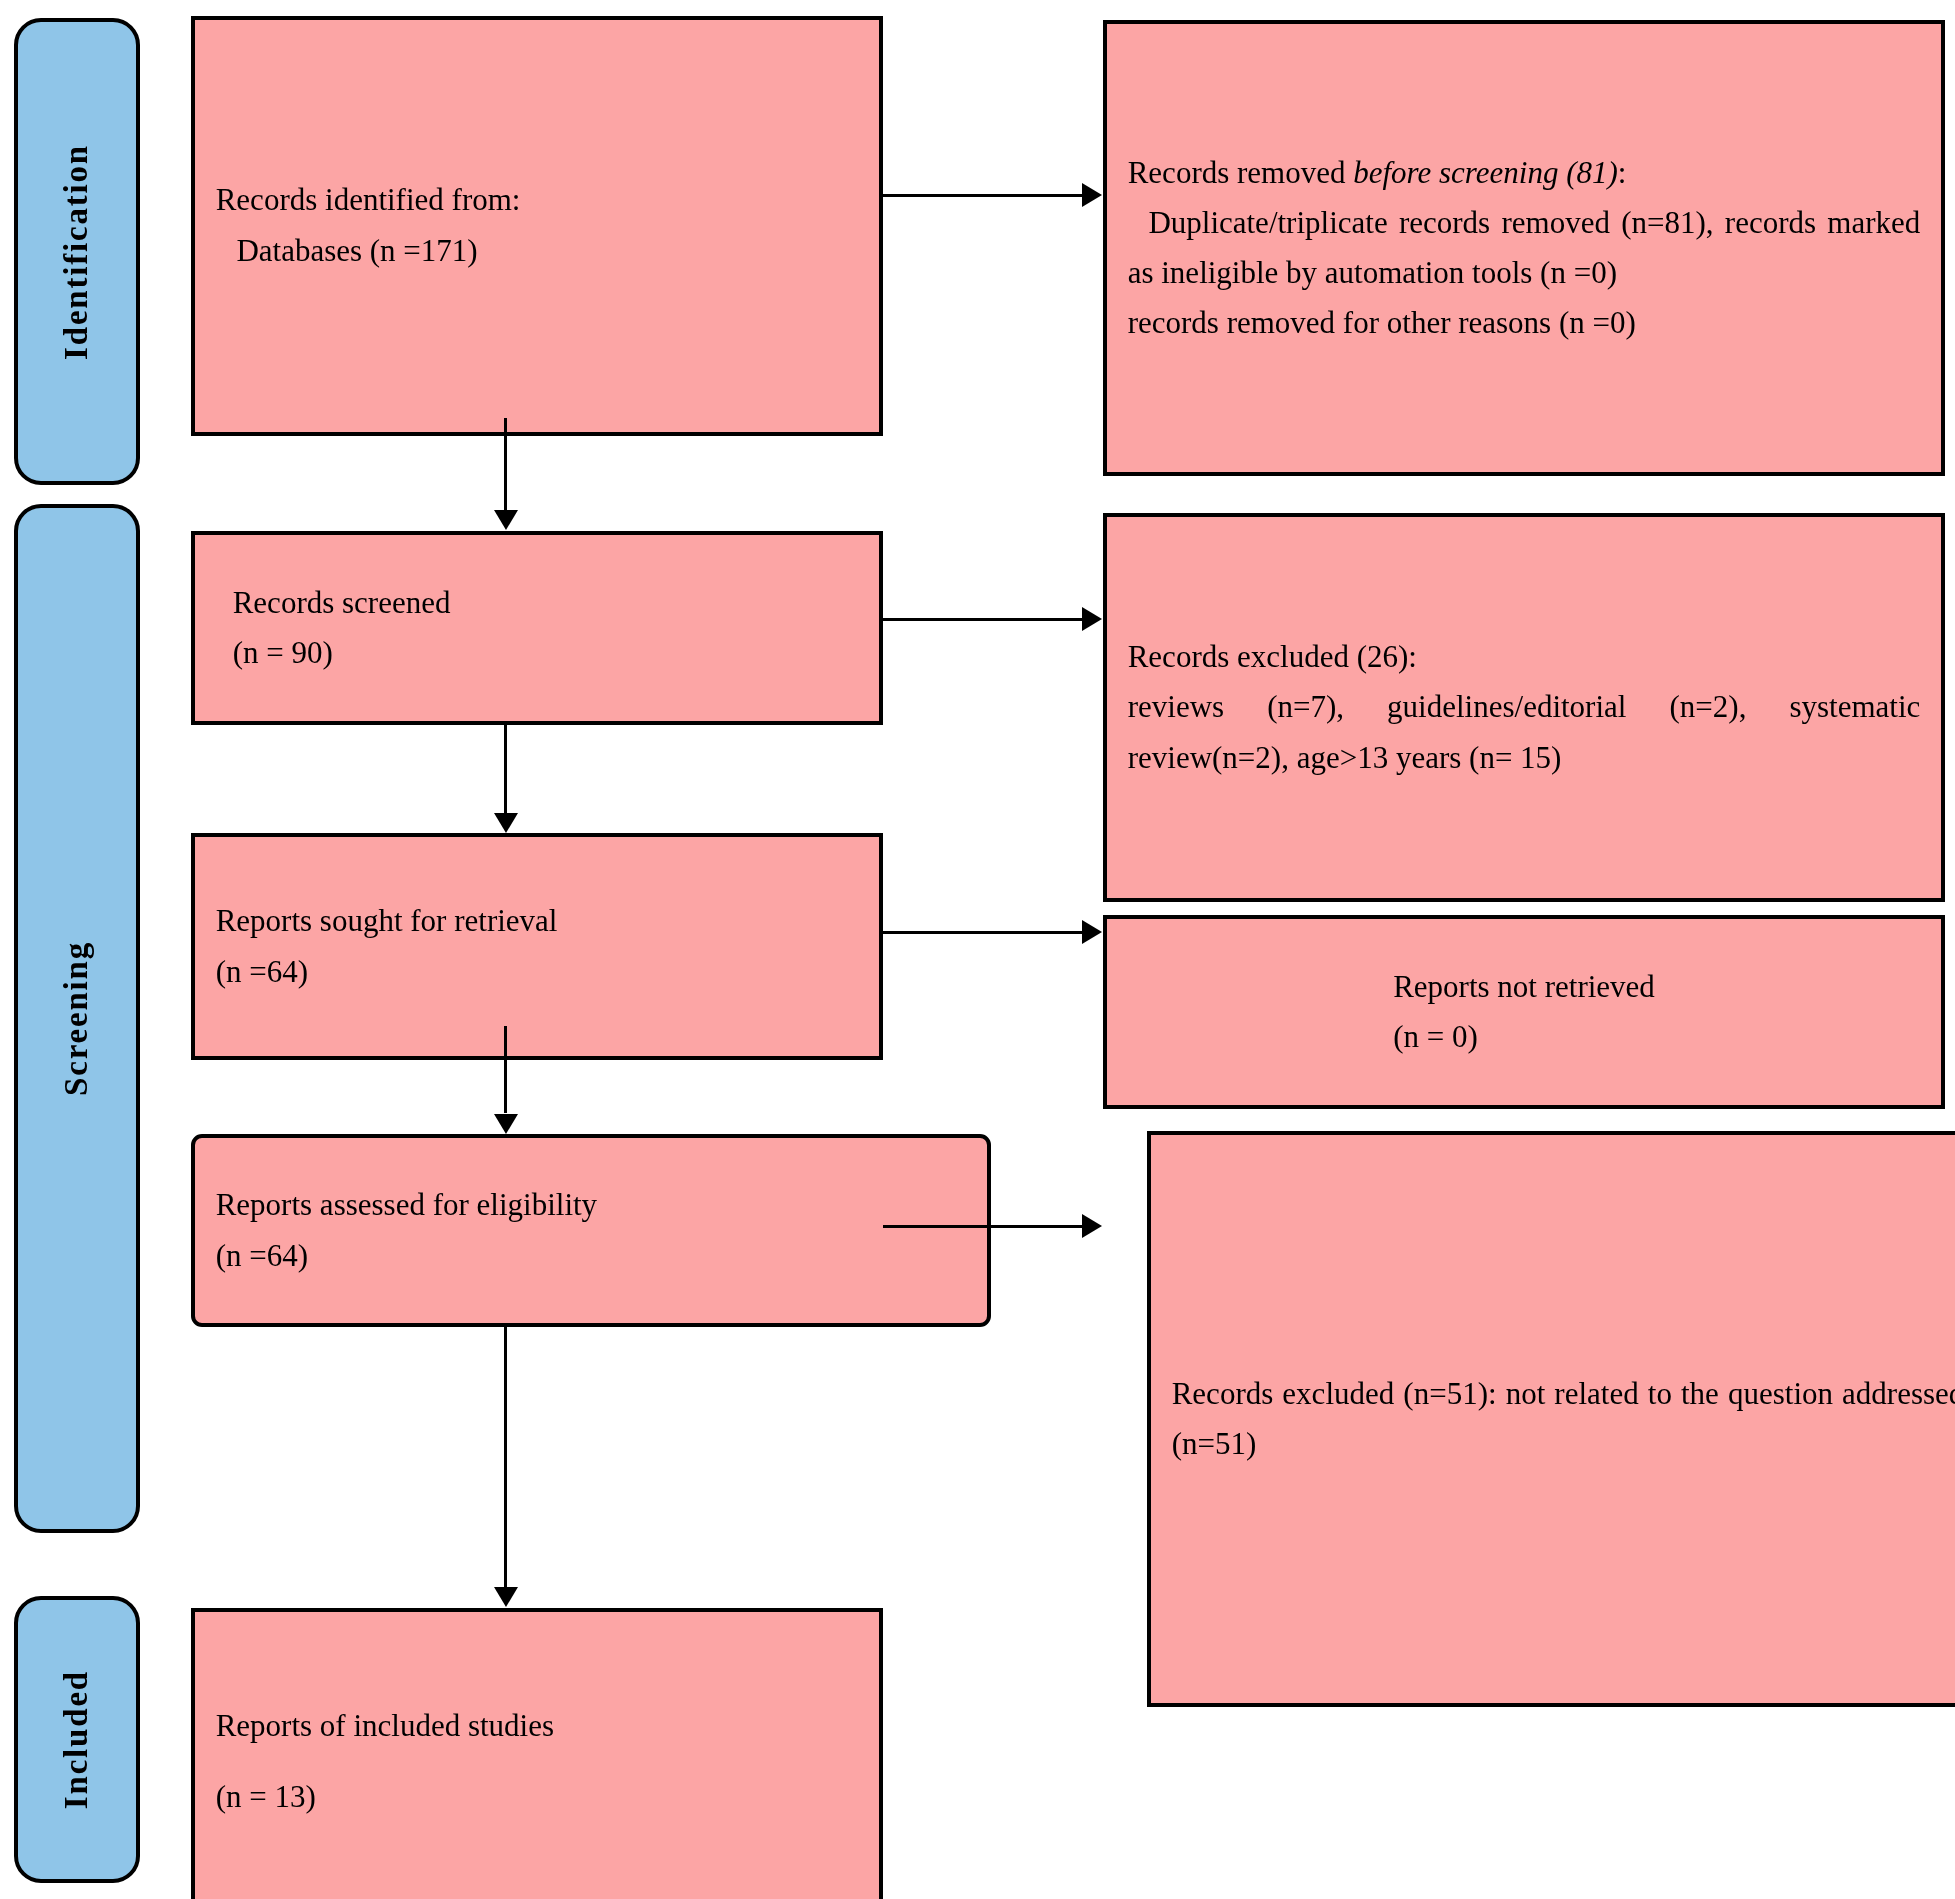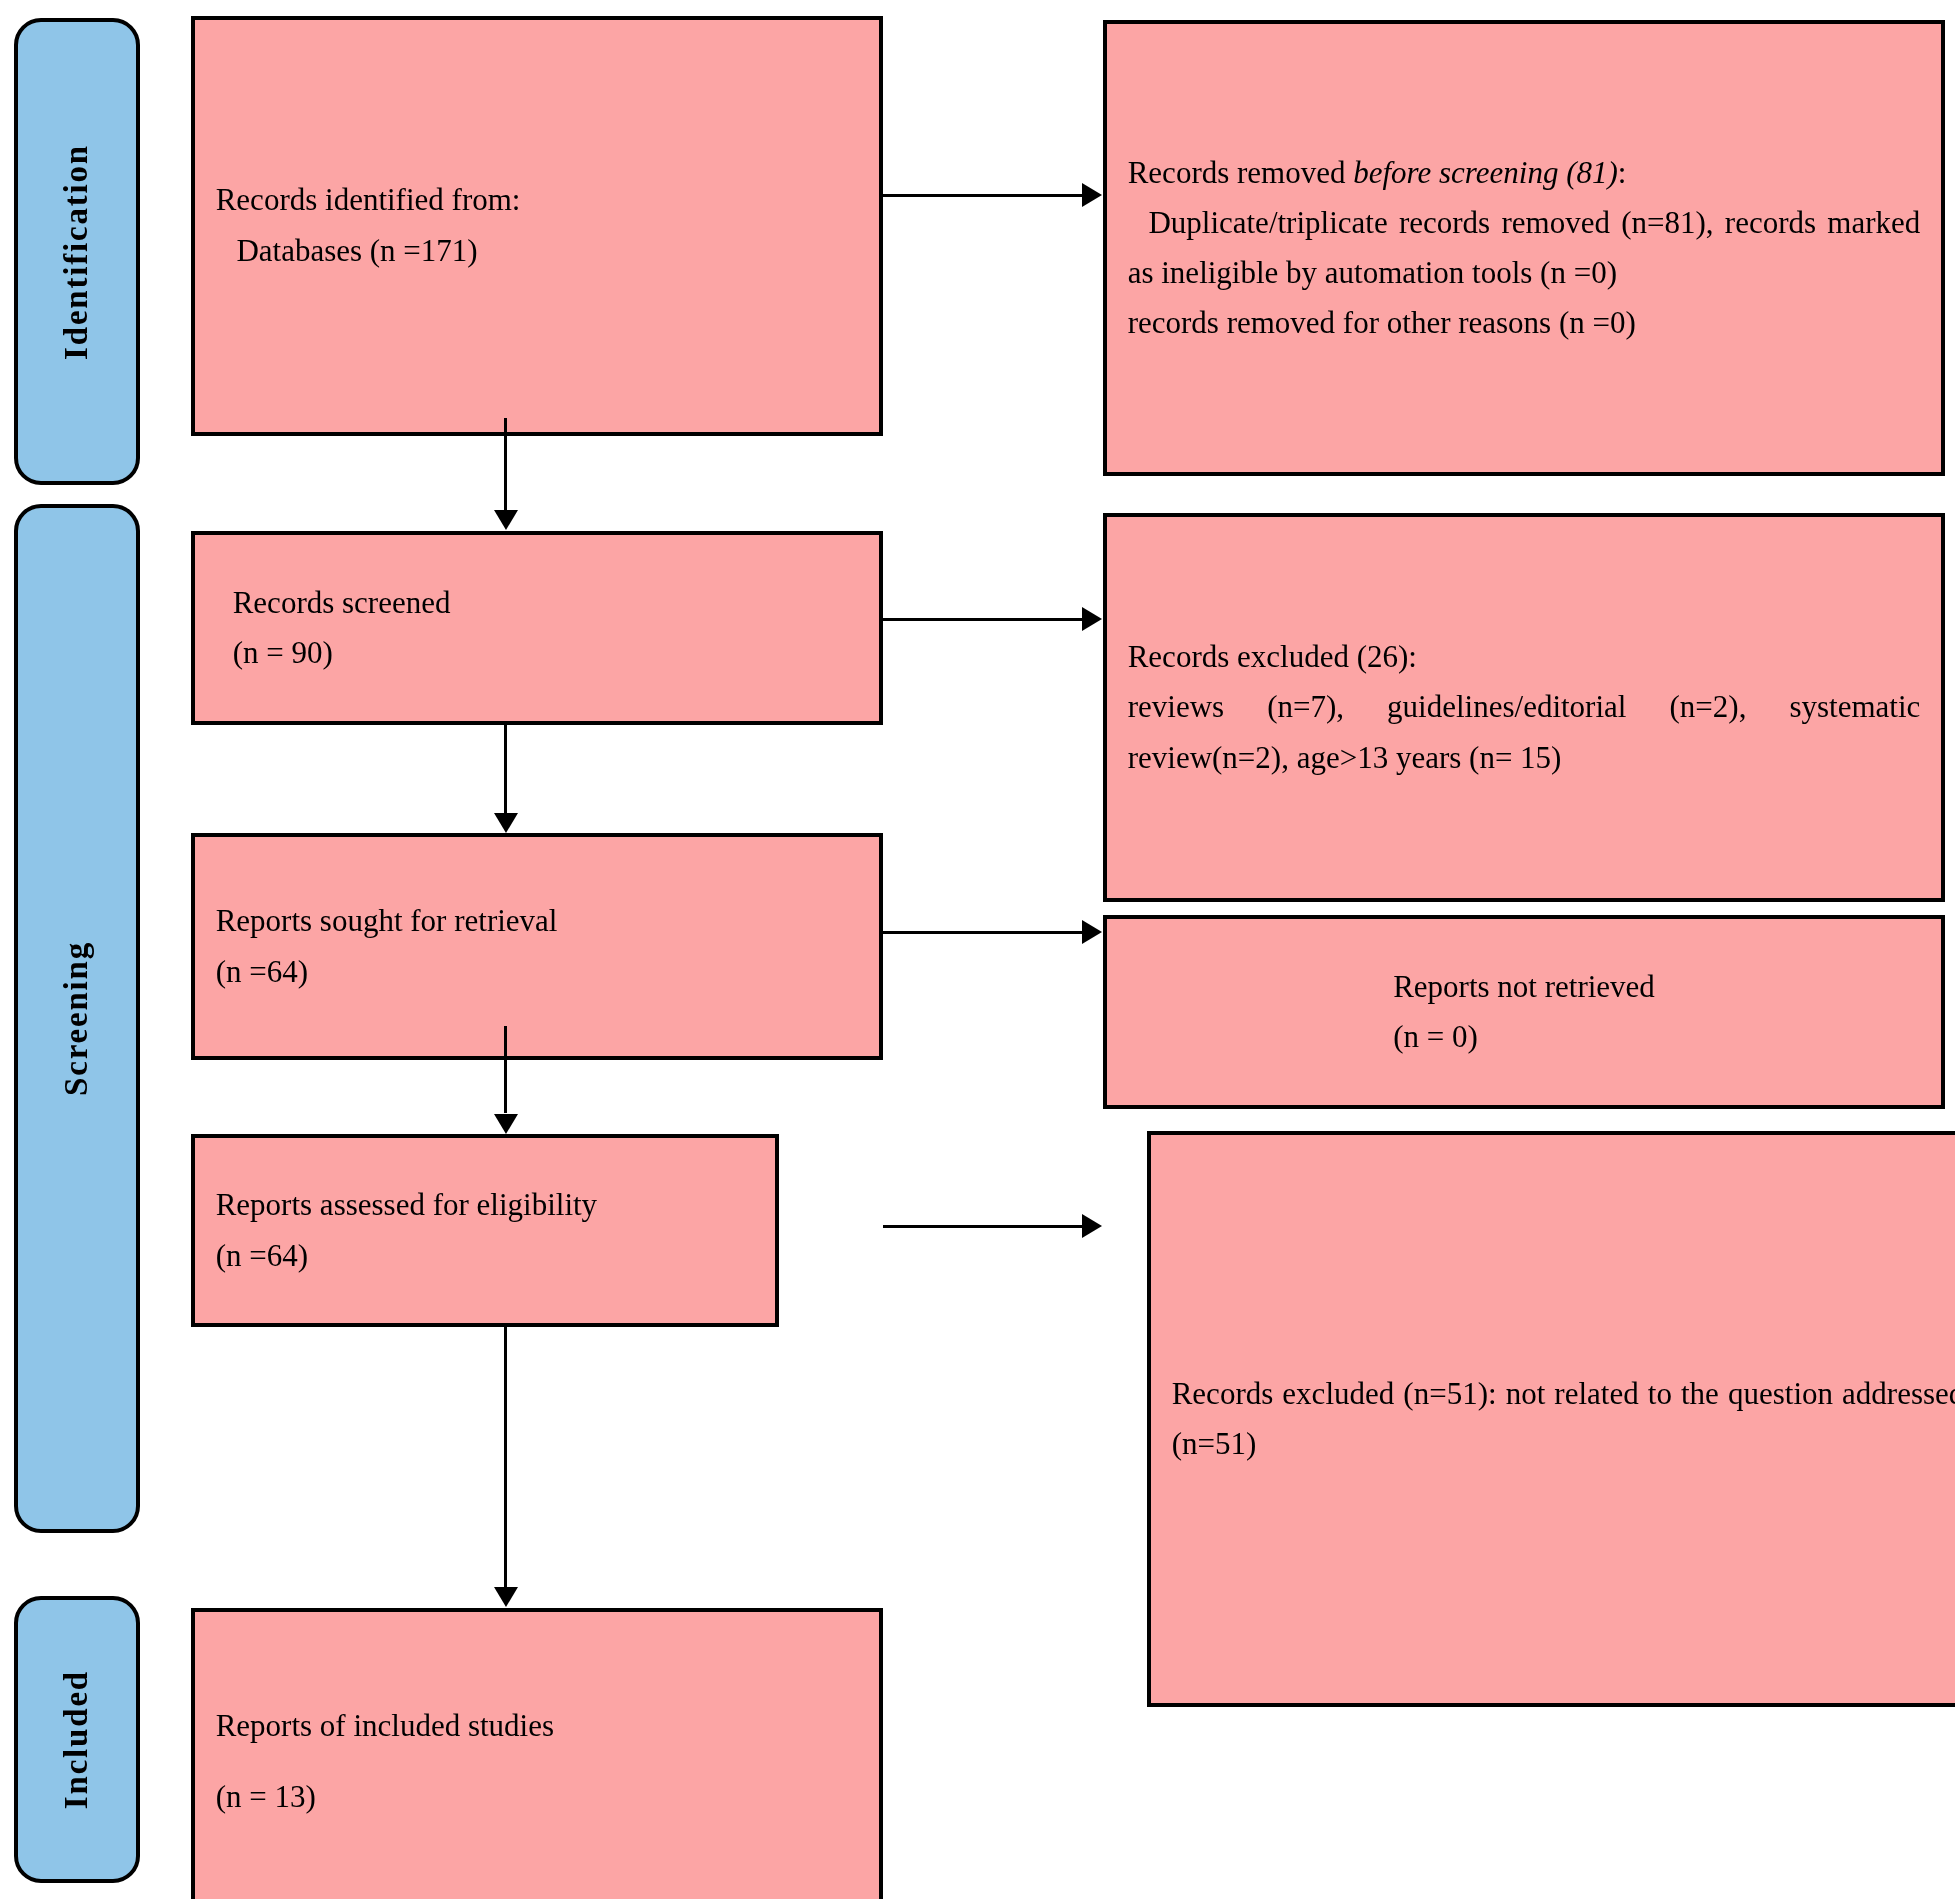--- a/index.html
+++ b/index.html
@@ -95,21 +95,21 @@
     </div>
   </div>
 
   <div class="fbox" style="left:191px;top:833px;width:692px;height:227px;">
     <div class="ftext">
       <p>Reports sought for retrieval</p>
       <p>(n =64)</p>
     </div>
   </div>
 
-  <div class="fbox" style="left:191px;top:1134px;width:588px;height:193px;">
+  <div class="fbox" style="left:191px;top:1134px;width:800px;height:193px;border-radius:11px;">
     <div class="ftext">
       <p>Reports assessed for eligibility</p>
       <p>(n =64)</p>
     </div>
   </div>
 
   <div class="fbox" style="left:191px;top:1608px;width:692px;height:308px;">
     <div class="ftext">
       <p>Reports of included studies</p>
       <p style="margin-top:20.7px;">(n = 13)</p>

